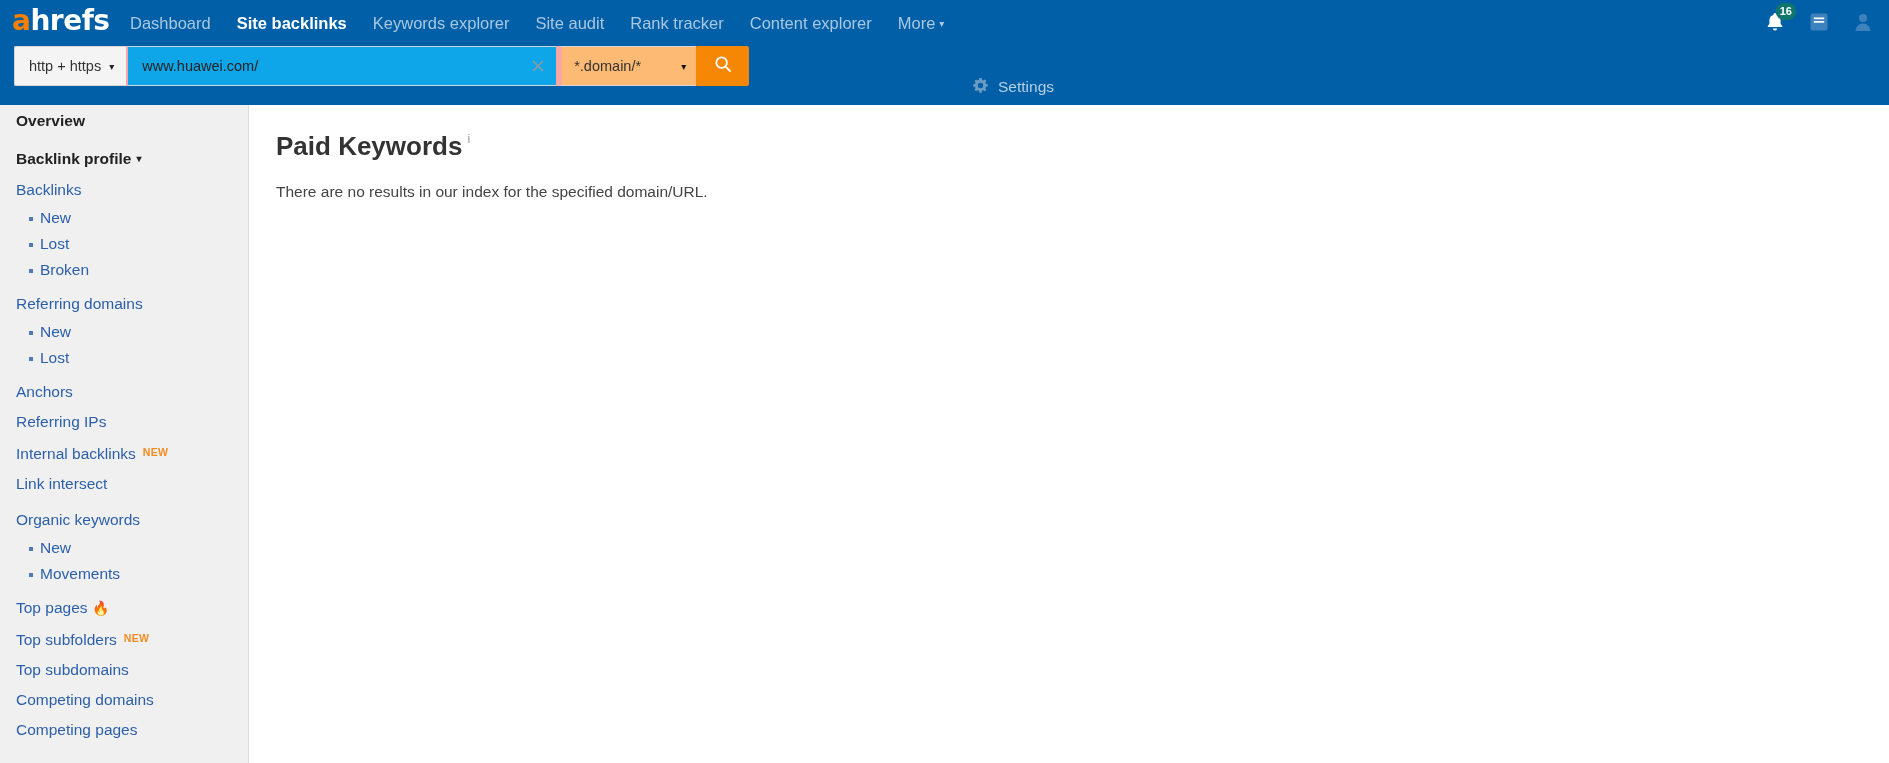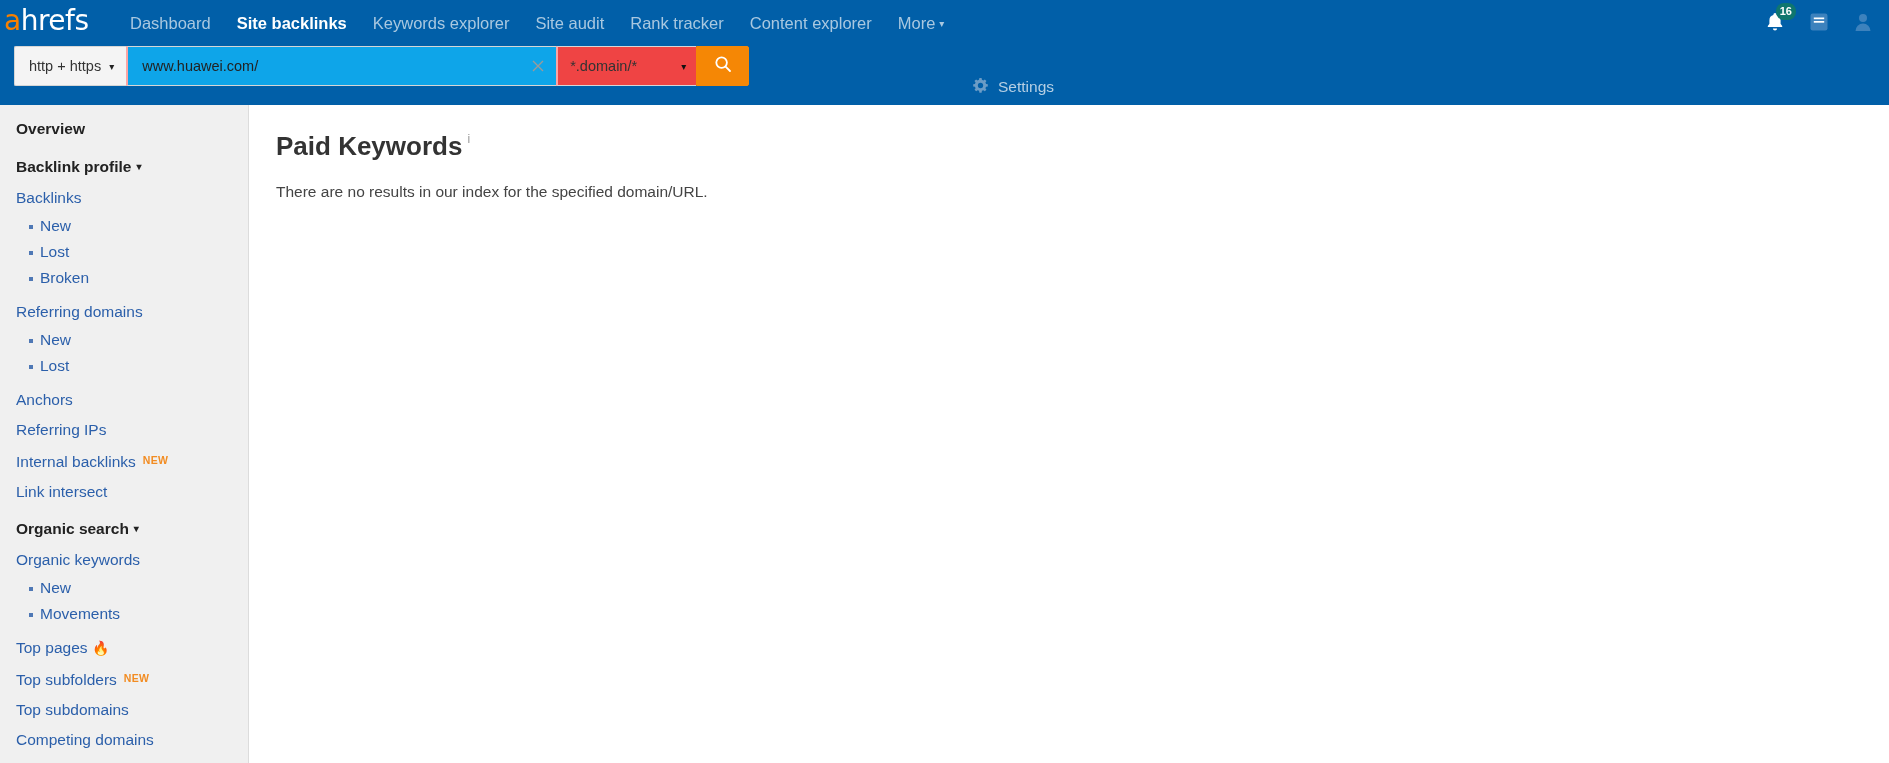--- a/index.html
+++ b/index.html
@@ -12,23 +12,23 @@
   }
 
   
   .topbar {
     position: absolute; left: 0; top: 0;
     width: 1889px; height: 105px;
     background: #015fa8;
   }
 
   .logo {
-    position: absolute; left: 4px; top: 6px;
+    position: absolute; left: 12px; top: 6px;
     font-family: "DejaVu Sans", sans-serif;
-    font-size: 28px; font-weight: normal;
+    font-size: 28px; font-weight: bold;
     letter-spacing: -0.5px;
     line-height: 30px;
     color: #ffffff;
     user-select: none;
   }
   .logo .a-orange { color: #f78000; }
 
   .navmenu {
     position: absolute; left: 130px; top: 11px;
     display: flex; align-items: center; gap: 26px;
@@ -102,23 +102,23 @@
     font-size: 14.5px; color: #222222;
     width: 100%; background: transparent;
   }
   .clear-x {
     position: absolute; right: 10px; top: 50%;
     transform: translateY(-50%);
     width: 16px; height: 16px; cursor: pointer;
   }
 
   .mode-select {
-    background: #ef4444;
+    background: #fdba74;
     border: 1px solid #d6d6d6;
-    border-left: 2px solid #fca5a5;
+    border-left: 6px solid #fca5a5;
     border-right: none;
     width: 140px;
     display: flex; align-items: center; justify-content: space-between;
     padding: 0 10px 0 12px;
     font-size: 14.5px; color: #333333;
     cursor: pointer;
   }
   .mode-select .caret { font-size: 10px; color: #111; }
 
   .search-btn {
@@ -138,21 +138,20 @@
     cursor: pointer;
     margin-top: 24px;
   }
 
   
   .sidebar {
     position: absolute; left: 0; top: 105px;
     width: 249px; height: 658px;
     background: #f0f0f0;
     border-right: 1px solid #dcdcdc;
-    padding-top: 8px;
     overflow: hidden;
   }
   .side-section-title {
     font-size: 15.5px; font-weight: bold; color: #222222;
     padding: 6px 0 6px 16px;
     line-height: 20px;
   }
   .side-section-title .caret {
     font-size: 10px; margin-left: 5px; vertical-align: 2px; color: #222;
   }
@@ -316,23 +315,20 @@
 
   <div class="gap-sm"></div>
 
   <div class="side-link"><span>Anchors</span></div>
   <div class="side-link"><span>Referring IPs</span></div>
   <div class="side-link"><span>Internal backlinks</span><span class="tag-new">NEW</span></div>
   <div class="side-link"><span>Link intersect</span></div>
 
   <div class="gap-sm"></div>
 
-  <div class="side-section-title">
-    <span>Organic search</span><span class="caret">▾</span>
-  </div>
 
   <div class="side-link"><span>Organic keywords</span></div>
   <div class="side-sub"><span>New</span></div>
   <div class="side-sub"><span>Movements</span></div>
 
   <div class="gap-sm"></div>
 
   <div class="side-link"><span>Top pages</span><span class="tag-fire">🔥</span></div>
   <div class="side-link"><span>Top subfolders</span><span class="tag-new">NEW</span></div>
   <div class="side-link"><span>Top subdomains</span></div>

